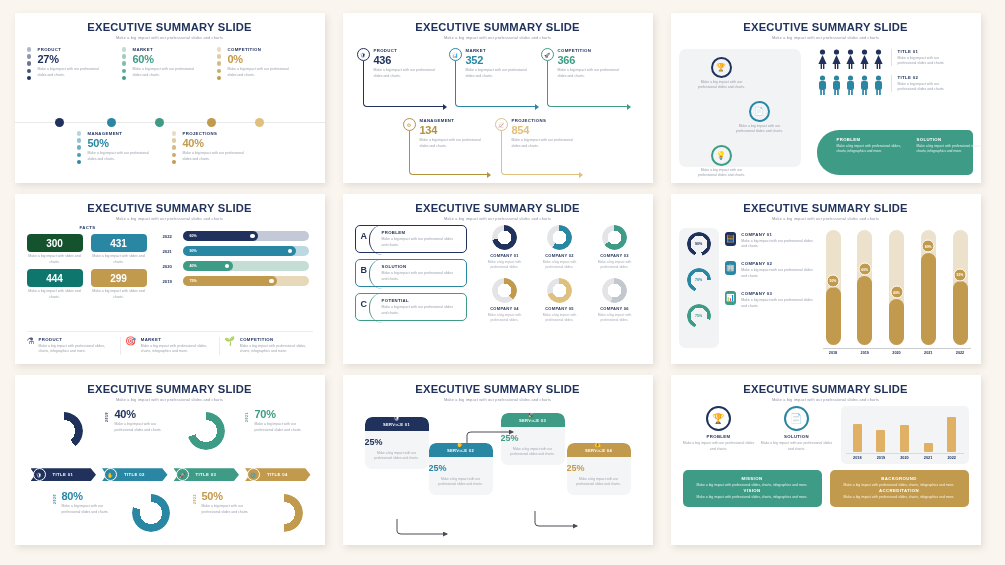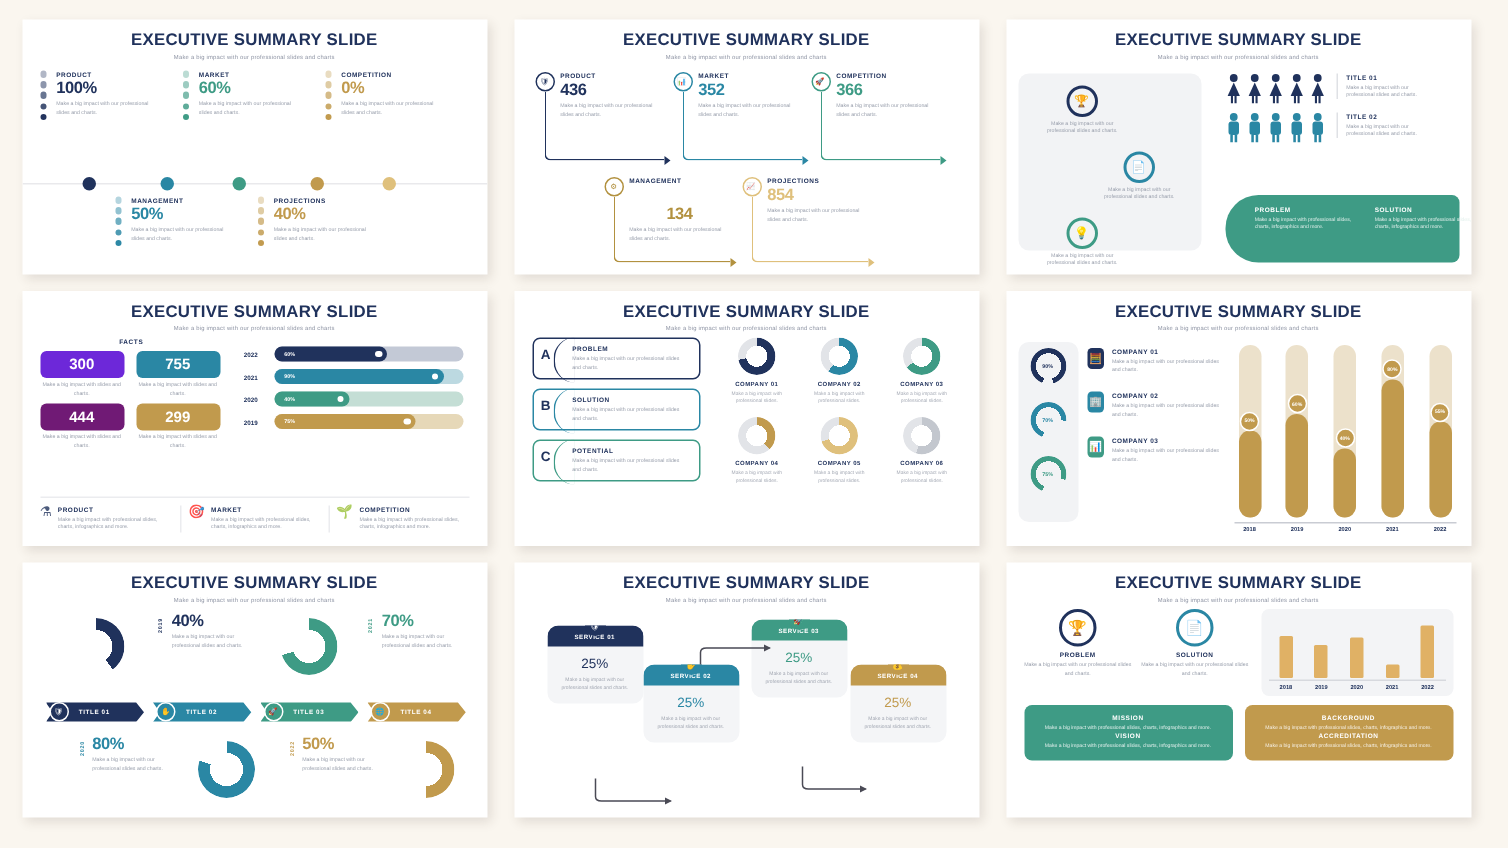--- a/index.html
+++ b/index.html
@@ -91,21 +91,21 @@
   .vbadge { position:absolute; left:50%; transform:translate(-50%,-50%); width:13px;height:13px;border-radius:50%;
             background:#c19a4d; border:1.4px solid #fff; color:#fff; font-size:3.4px; font-weight:bold;
             display:flex;align-items:center;justify-content:center; }
   .chev-lab { font-size:4.2px; font-weight:bold; color:#fff; letter-spacing:.4px; }
   .yr-v { font-size:3.6px; font-weight:bold; writing-mode:vertical-rl; transform:rotate(180deg); letter-spacing:.5px; }
 
   
   .svc { position:absolute; width:64px; border-radius:7px; background:#f4f5f7; overflow:hidden; }
   .svc-h { height:14px; display:flex;align-items:center;justify-content:center; color:#fff;
            font-size:4.1px; font-weight:bold; letter-spacing:.35px; border-radius:7px 7px 0 0; }
-  .svc-p { font-size:9px; font-weight:normal; text-align:center; margin:6px 0 4px; }
+  .svc-p { font-size:9px; font-weight:bold; margin:6px 0 4px; }
   .svc-b { font-size:3.3px; color:#a2a7b2; line-height:1.55; text-align:center; padding:0 7px 7px; }
   .svc-ic { position:absolute; left:50%; transform:translateX(-50%); top:-7px; width:14px;height:14px;border-radius:50%;
             display:flex;align-items:center;justify-content:center; color:#fff; font-size:6px; }
 
   
   .ps-ring { width:25px;height:25px;border-radius:50%;border:2.6px solid; display:flex;align-items:center;justify-content:center;font-size:10px;}
   .cbox { border-radius:5px; padding:6px 8px; }
   .cbox h4 { font-size:4.3px; color:#fff; text-align:center; letter-spacing:.4px; }
   .cbox p { font-size:3.4px; color:rgba(255,255,255,.85); text-align:center; line-height:1.5; margin-top:2px; }
   .gbar { background:#e0b165; width:9px; border-radius:1px; }
@@ -125,21 +125,21 @@
           <div class="s1-col" style="left: 0px; top: 3px;">
             <div class="s1-dots">
               <i style="background:#20325c;opacity:0.35"></i>
               <i style="background:#20325c;opacity:0.51"></i>
               <i style="background:#20325c;opacity:0.6699999999999999"></i>
               <i style="background:#20325c;opacity:0.83"></i>
               <i style="background:#20325c;opacity:0.99"></i>
             </div>
       <div class="s1-txt">
         <div class="lbl">PRODUCT</div>
-        <div class="big" style="color:#20325c;margin-top:1px;">100%</div>
+        <div class="big" style="color:#20325c;margin-top:1px;">27%</div>
         <div class="body-txt">Make a big impact with our professional slides and charts.</div>
             </div>
           </div>
           <div class="s1-col" style="left: 95px; top: 3px;">
             <div class="s1-dots">
               <i style="background:#3e9b85;opacity:0.35"></i>
               <i style="background:#3e9b85;opacity:0.51"></i>
               <i style="background:#3e9b85;opacity:0.6699999999999999"></i>
               <i style="background:#3e9b85;opacity:0.83"></i>
               <i style="background:#3e9b85;opacity:0.99"></i>
@@ -237,21 +237,21 @@
         <div class="big" style="color:#3e9b85;margin-top:1px;">366</div>
         <div class="body-txt">Make a big impact with our professional slides and charts.</div>
             </div>
       <div class="s2-pipe" style="left:6px;top:13px;width:80px;height:46px;border-color:#3e9b85;"></div>
       <div class="arrow" style="left:86px;top:56px;border-width:3px 0 3px 4px;border-color:transparent transparent transparent #3e9b85;"></div>
           </div>
           <div class="s2-card" style="left: 48px; top: 74px;">
             <div class="s2-ic" style="border-color:#b2913f;color:#b2913f;">⚙</div>
       <div class="s2-body">
         <div class="lbl">MANAGEMENT</div>
-        <div class="big" style="color:#b2913f;margin-top:14px;text-align:center;">134</div>
+        <div class="big" style="color:#b2913f;margin-top:1px;">134</div>
         <div class="body-txt">Make a big impact with our professional slides and charts.</div>
             </div>
       <div class="s2-pipe" style="left:6px;top:13px;width:78px;height:44px;border-color:#b2913f;"></div>
       <div class="arrow" style="left:84px;top:54px;border-width:3px 0 3px 4px;border-color:transparent transparent transparent #b2913f;"></div>
           </div>
           <div class="s2-card" style="left: 140px; top: 74px;">
             <div class="s2-ic" style="border-color:#dfc07c;color:#dfc07c;">📈</div>
       <div class="s2-body">
         <div class="lbl">PROJECTIONS</div>
         <div class="big" style="color:#dfc07c;margin-top:1px;">854</div>
@@ -378,29 +378,29 @@
   </div>
 
   <div class="slide">
     <div class="s-title">EXECUTIVE SUMMARY SLIDE</div>
     <div class="s-sub">Make a big impact with our professional slides and charts</div>
     <div style="display:flex;gap:14px;margin-top:3px;">
       <div style="width:122px;">
         <div style="text-align:center;font-size:4.3px;font-weight:bold;color:#20325c;letter-spacing:.4px;margin-bottom:4px;">FACTS</div>
         <div id="s4-facts" style="display:flex;flex-wrap:wrap;gap:4px 8px;">
             <div style="width: 56px;">
-              <div class="fact" style="background:#6d28d9">300</div>
+              <div class="fact" style="background:#14532d">300</div>
       <div class="body-txt" style="text-align:center;">Make a big impact with slides and charts.</div>
             </div>
             <div style="width: 56px;">
-              <div class="fact" style="background:#2a87a4">755</div>
+              <div class="fact" style="background:#2a87a4">431</div>
       <div class="body-txt" style="text-align:center;">Make a big impact with slides and charts.</div>
             </div>
             <div style="width: 56px;">
-              <div class="fact" style="background:#701a75">444</div>
+              <div class="fact" style="background:#0f766e">444</div>
       <div class="body-txt" style="text-align:center;">Make a big impact with slides and charts.</div>
             </div>
             <div style="width: 56px;">
               <div class="fact" style="background:#c19a4d">299</div>
       <div class="body-txt" style="text-align:center;">Make a big impact with slides and charts.</div>
             </div>
           </div>
       </div>
       <div id="s4-bars" style="flex:1;padding-top:6px;">
           <div class="bar-row">

